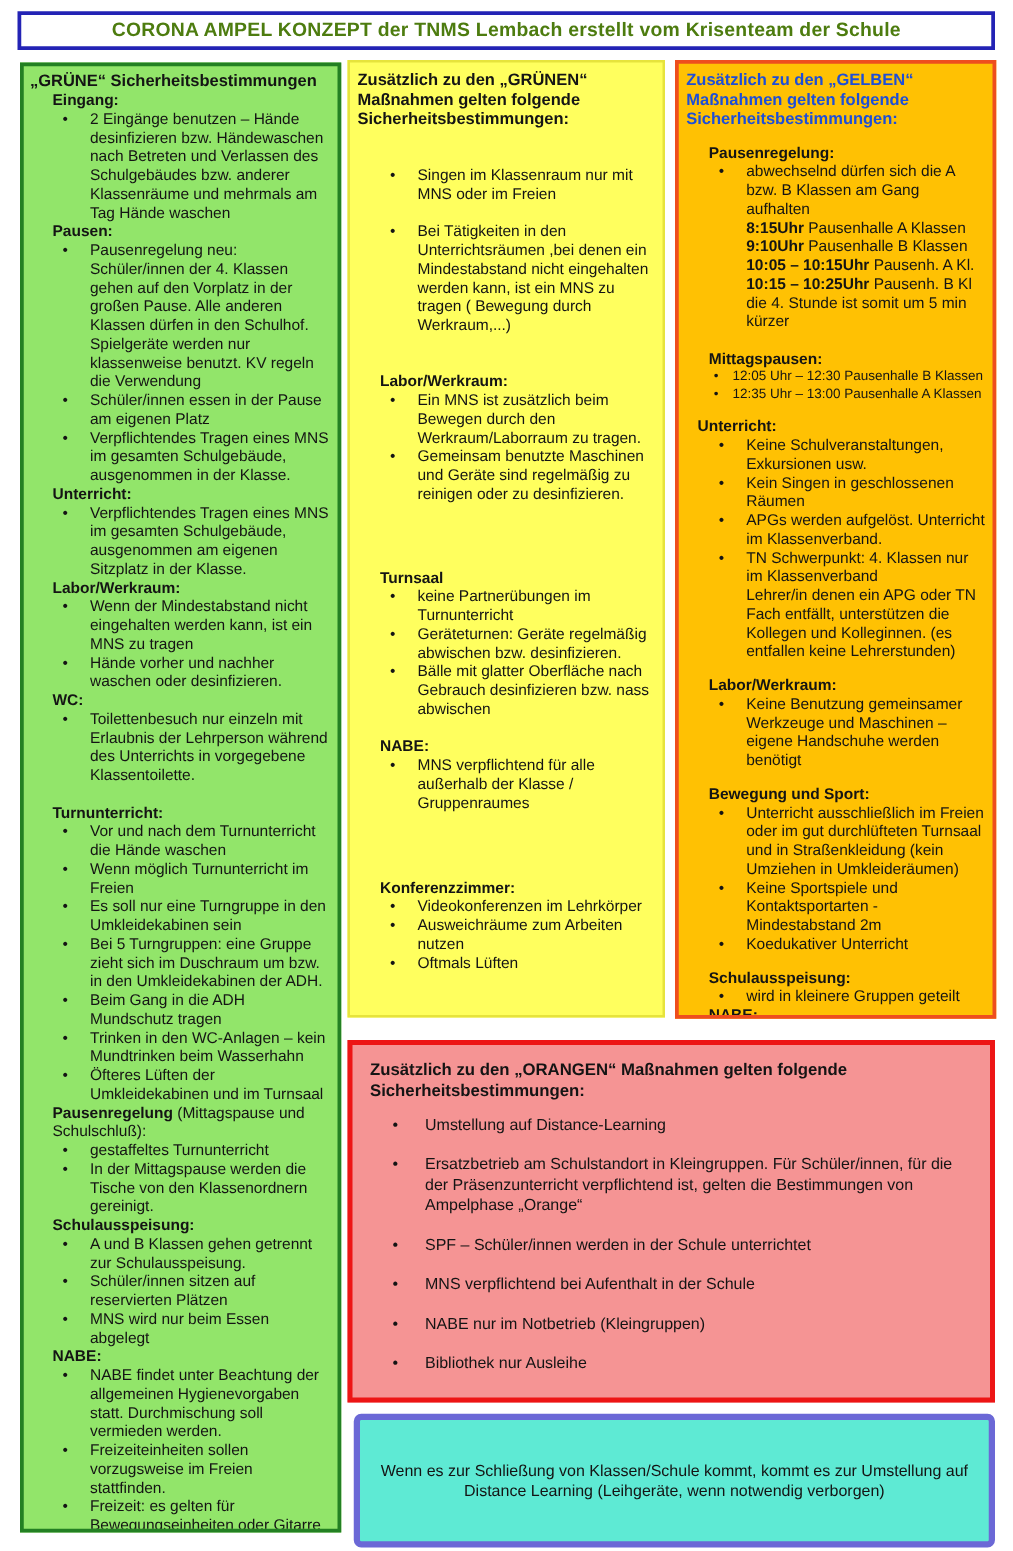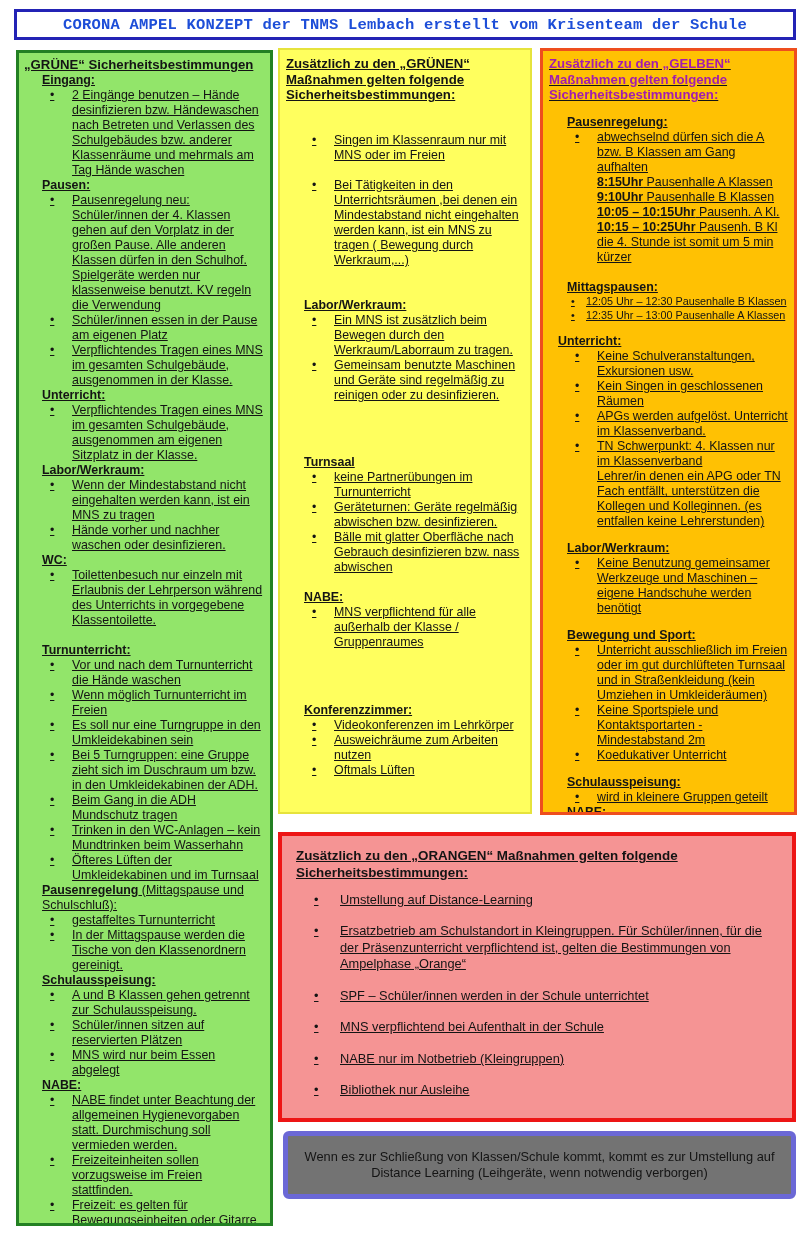--- a/index.html
+++ b/index.html
@@ -2,27 +2,27 @@
 <html><head>
 <meta charset="utf-8">
 <style>
   html,body{margin:0;padding:0;background:#ffffff;}
   .page{position:relative;width:810px;height:1241px;background:#ffffff;
         font-family:"Liberation Sans","DejaVu Sans",sans-serif;color:#141414;overflow:hidden;}
   .box{position:absolute;box-sizing:border-box;overflow:hidden;}
   .header-box{left:14px;top:9px;width:782px;height:31px;border:3px solid #2323b5;background:#ffffff;
               display:flex;align-items:center;justify-content:center;}
   .header-title{font-weight:bold;font-size:15.5px;letter-spacing:.2px;}
-  .col{font-size:12.4px;line-height:15px;text-decoration:underline;}
+  .col{font-size:12.4px;line-height:15px;}
   .green {left:16px; top:50px; width:257px;height:1176px;border:3px solid;padding:4px 6px 4px 5px;}
   .yellow{left:278px;top:48px; width:254px;height:766px; border:2px solid;padding:6px 8px 6px 6px;}
   .orange{left:540px;top:48px; width:257px;height:767px; border:3px solid;padding:5px 6px;}
   .red-box{left:278px;top:832px;width:518px;height:290px;border:4px solid;padding:11px 14px;
            font-size:12.8px;line-height:16.5px;}
-  .bottom-box{left:283px;top:1131px;width:513px;height:68px;border:5px solid;border-radius:6px;background:#737373;
+  .bottom-box{left:283px;top:1131px;width:513px;height:107px;border:5px solid;border-radius:6px;background:#5eead4;
               display:flex;flex-direction:column;align-items:center;justify-content:center;text-align:center;
               font-size:12.8px;line-height:16px;padding:6px 16px;}
   .col-title{font-weight:bold;font-size:13.2px;line-height:15.6px;white-space:pre-line;}
   .red-box .col-title{font-size:13.4px;line-height:17px;}
   .sec-heading{font-weight:normal;padding-left:18px;}
   .sec-heading b{font-weight:bold;}
   .sec-heading.indent{padding-left:9px;}
   .bullet{display:flex;}
   .bullet .dot{flex:0 0 22px;margin-left:26px;}
   .bullet .btext{flex:1;white-space:pre-line;}
@@ -31,21 +31,21 @@
   .bullet.spaced{margin-bottom:15px;}
   .red-box .bullet .dot{margin-left:18px;flex:0 0 26px;}
   .bottom-line{white-space:pre-line;}
   .bottom-line.bold{font-weight:bold;margin-top:10px;}
 </style>
 </head>
 <body>
 
 <div class="page">
 
-  <div class="box header-box" style="border-color: rgb(35, 35, 181); color: #1d4ed8; font-family: Liberation Mono, monospace;">
+  <div class="box header-box" style="border-color: rgb(35, 35, 181); color: #4d7c0f;">
     <span class="header-title">CORONA AMPEL KONZEPT der TNMS Lembach erstellt vom Krisenteam der Schule</span>
   </div>
 
   <div class="box col green" style="background: rgb(146, 229, 106); border-color: rgb(35, 128, 35);">
     <div class="col-title">„GRÜNE“ Sicherheitsbestimmungen</div>
     <div>
         <div class="sec-heading"><b>Eingang:</b></div>
         <div class="bullet">
           <span class="dot">•</span>
           <span class="btext"><span>2 Eingänge benutzen – Hände desinfizieren bzw. Händewaschen nach Betreten und Verlassen des Schulgebäudes bzw. anderer Klassenräume und mehrmals am Tag Hände waschen</span></span>
@@ -207,21 +207,21 @@
           <span class="btext"><span>Ausweichräume zum Arbeiten nutzen</span></span>
         </div>
         <div class="bullet">
           <span class="dot">•</span>
           <span class="btext"><span>Oftmals Lüften</span></span>
         </div>
       </div>
   </div>
 
   <div class="box col orange" style="background: rgb(255, 193, 3); border-color: rgb(238, 78, 30);">
-    <div class="col-title" style="color: #a21caf;">Zusätzlich zu den „GELBEN“
+    <div class="col-title" style="color: #1d4ed8;">Zusätzlich zu den „GELBEN“
 Maßnahmen  gelten folgende
 Sicherheitsbestimmungen:</div>
     <div>
         <div style="height: 12px;"></div>
         <div class="sec-heading"><b>Pausenregelung:</b></div>
         <div class="bullet">
           <span class="dot">•</span>
           <span class="btext"><span>abwechselnd dürfen sich die A bzw. B Klassen am Gang aufhalten
 </span><b>8:15Uhr</b><span>  Pausenhalle A Klassen
 </span><b>9:10Uhr</b><span>  Pausenhalle B Klassen

